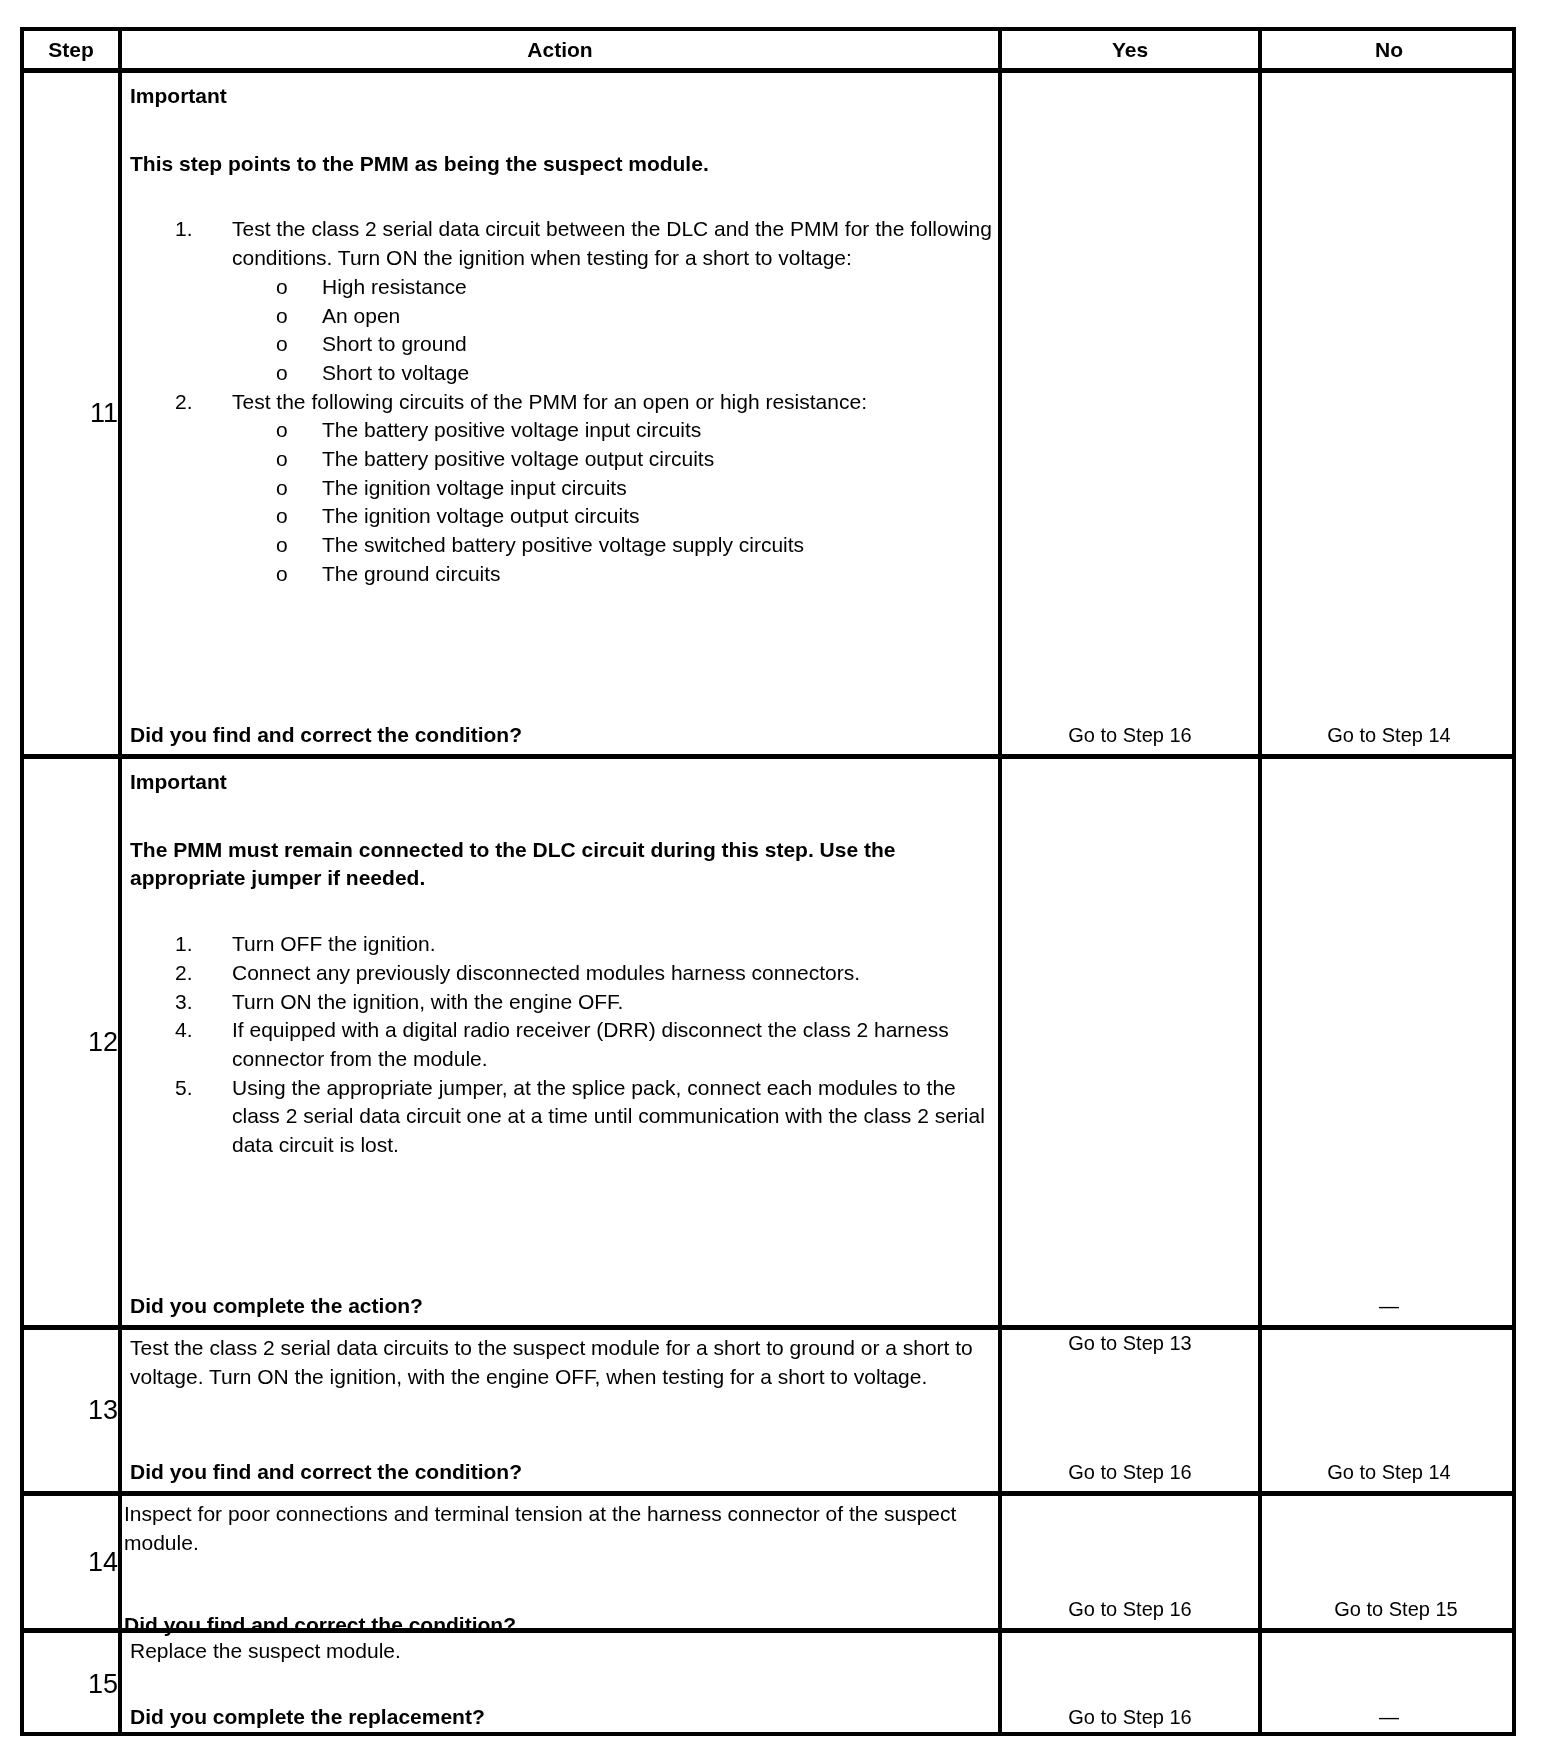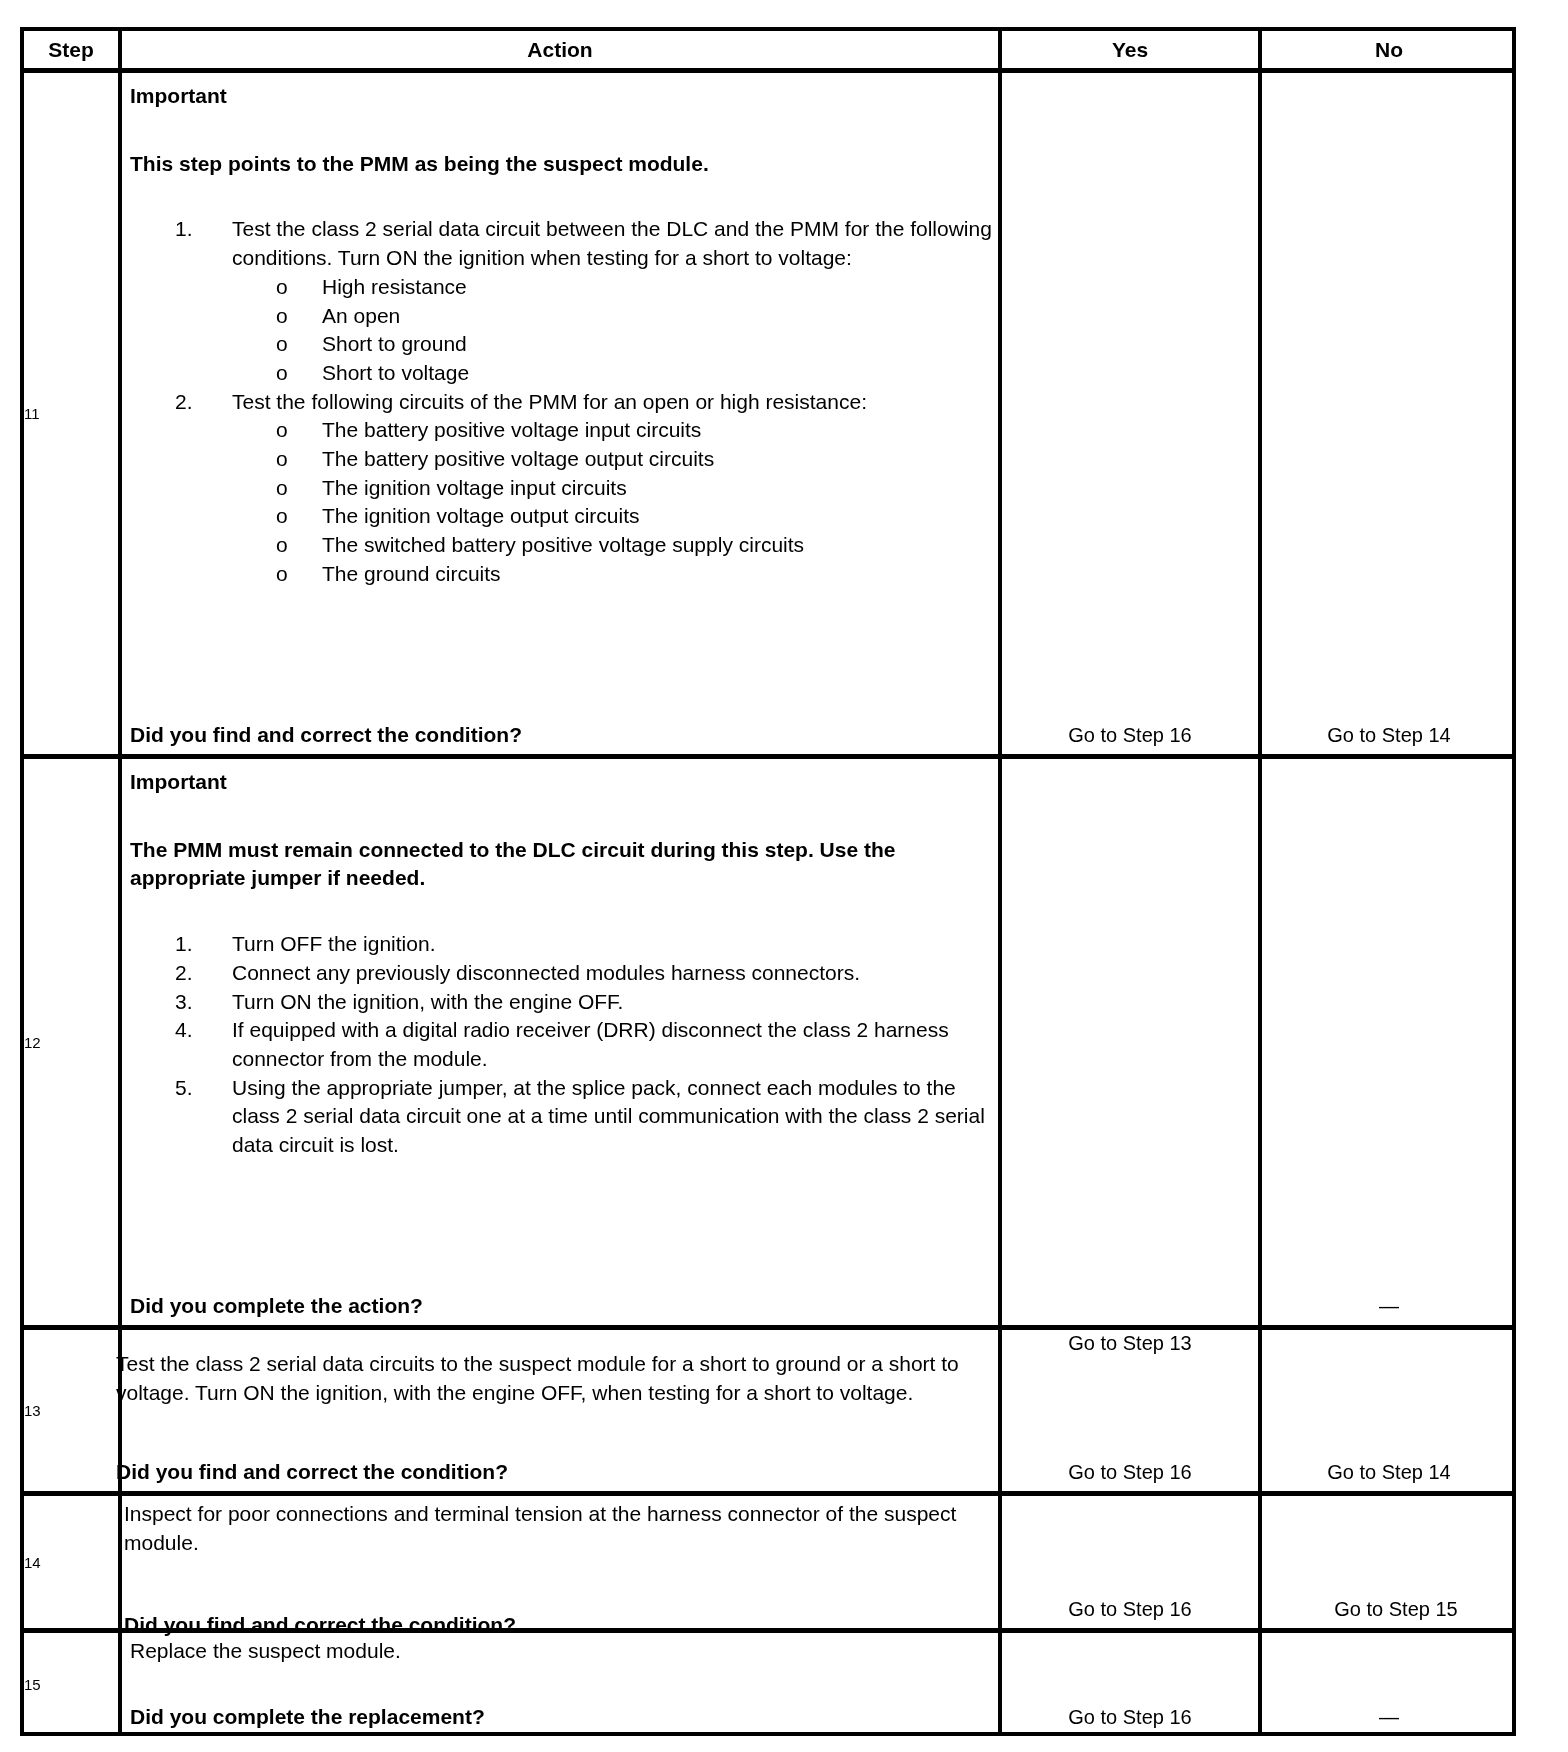--- a/index.html
+++ b/index.html
@@ -4,21 +4,21 @@
 <style>
   html, body { margin: 0; padding: 0; background: #ffffff; }
   body { width: 1568px; height: 1752px; position: relative; overflow: hidden;
          font-family: "Liberation Sans", sans-serif; color: #000; }
   .tbl { position: absolute; left: 20px; top: 27px; width: 1496px; height: 1709px;
          box-sizing: border-box; border: 4px solid #000; }
   .hline { position: absolute; left: 0; right: 0; height: 5px; background: #000; }
   .vline { position: absolute; top: 0; bottom: 0; width: 4px; background: #000; }
   .cell { position: absolute; box-sizing: border-box; }
   .hdr { font-weight: bold; font-size: 21px; text-align: center; line-height: 38px; }
-  .stepnum { font-size: 15px; text-align: center; display: flex; align-items: center; justify-content: flex-start; }
+  .stepnum { font-size: 27px; text-align: center; display: flex; align-items: center; justify-content: flex-end; }
   .action { font-size: 21px; line-height: 28.7px; padding: 9px 6px 0 8px; }
   .bold { font-weight: bold; }
   .gap1 { height: 39px; }
   .gap2 { height: 37px; }
   .ol { margin: 0; padding: 0; list-style: none; }
   .ol li { position: relative; padding-left: 102px; }
   .ol li .num { position: absolute; left: 45px; top: 0; }
   .ul { margin: 0; padding: 0; list-style: none; }
   .ul li { position: relative; padding-left: 90px; }
   .ul li .bul { position: absolute; left: 44px; top: 0; }
@@ -108,21 +108,21 @@
   <div class="cell" style="left:978px;top:760px;width:256px;height:571px">
     <div class="ans">Go to Step 13</div>
   </div>
   <div class="cell" style="left:1238px;top:728px;width:254px;height:566px">
     <div class="ans">—</div>
   </div>
 
   <div class="cell stepnum" style="left:0;top:1299px;width:94px;height:161px">
       <span>13</span>
     </div>
-  <div class="cell action" style="left:84px;top:1299px;width:876px;height:161px;padding-top:20px">
+  <div class="cell action" style="left:98px;top:1299px;width:876px;height:161px;padding-top:4px">
     <div>Test the class 2 serial data circuits to the suspect module for a short to ground or a short to voltage. Turn ON the ignition, with the engine OFF, when testing for a short to voltage.</div>
     <div class="q">Did you find and correct the condition?</div>
   </div>
   <div class="cell" style="left:978px;top:1299px;width:256px;height:161px">
     <div class="ans">Go to Step 16</div>
   </div>
   <div class="cell" style="left:1238px;top:1299px;width:254px;height:161px">
     <div class="ans">Go to Step 14</div>
   </div>
 

